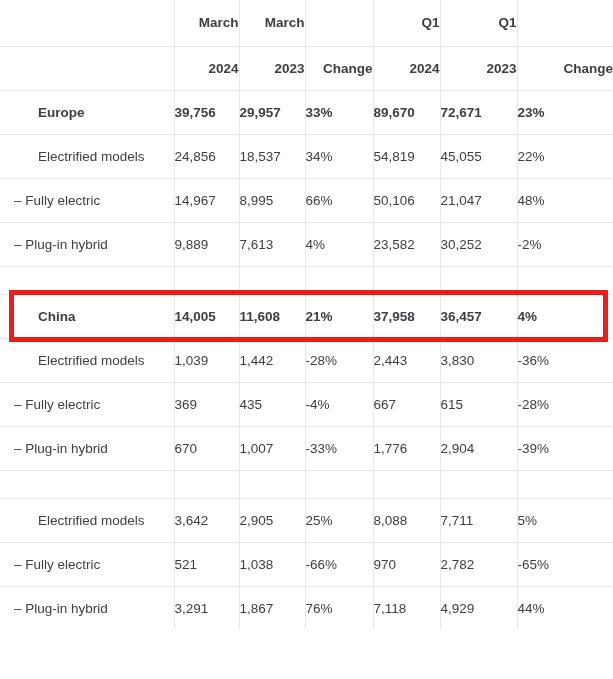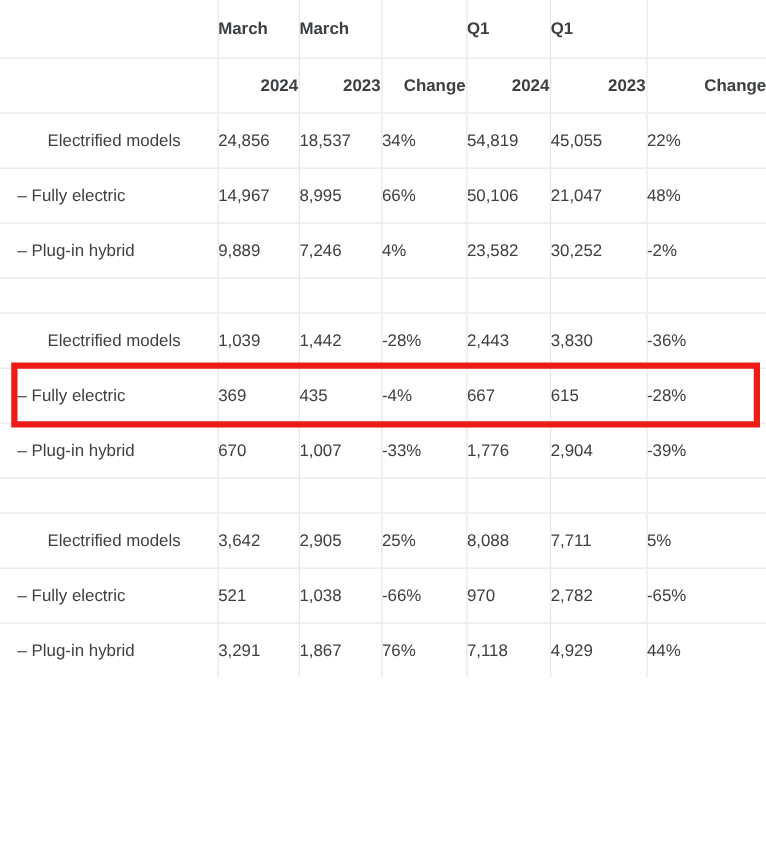--- a/index.html
+++ b/index.html
@@ -56,21 +56,21 @@
   }
 
   
   tr.header-row td,
   tr.header-row th {
     height: 46px;
     font-weight: bold;
     color: #3c4043;
     font-size: 13.5px;
   }
-  tr.header-row-1 td, tr.header-row-1 th { height: 46px; }
+  tr.header-row-1 td, tr.header-row-1 th { height: 46px; text-align: right; }
   tr.header-row-2 td, tr.header-row-2 th { height: 44px; }
 
   tr.header-row-2 td,
   tr.header-row-2 th {
     border-top: 1px solid #e7e8ea;
     text-align: right;
   }
 
   
   tr.data-row td {
@@ -146,20 +146,29 @@
           <th class="col-label"></th>
           <th class="cell-value">2024</th>
           <th class="cell-value">2023</th>
           <th class="cell-value">Change</th>
           <th class="cell-value">2024</th>
           <th class="cell-value">2023</th>
           <th class="cell-value">Change</th>
         </tr>
       </thead>
     <tbody>
+        <tr class="data-row group-row">
+          <td class="col-label indent-0">Europe</td>
+          <td class="cell-value">39,756</td>
+          <td class="cell-value">29,957</td>
+          <td class="cell-value">33%</td>
+          <td class="cell-value">89,670</td>
+          <td class="cell-value">72,671</td>
+          <td class="cell-value">23%</td>
+        </tr>
         <tr class="data-row">
           <td class="col-label indent-0">Electrified models</td>
           <td class="cell-value">24,856</td>
           <td class="cell-value">18,537</td>
           <td class="cell-value">34%</td>
           <td class="cell-value">54,819</td>
           <td class="cell-value">45,055</td>
           <td class="cell-value">22%</td>
         </tr>
         <tr class="data-row">
@@ -167,34 +176,43 @@
           <td class="cell-value">14,967</td>
           <td class="cell-value">8,995</td>
           <td class="cell-value">66%</td>
           <td class="cell-value">50,106</td>
           <td class="cell-value">21,047</td>
           <td class="cell-value">48%</td>
         </tr>
         <tr class="data-row">
           <td class="col-label indent-1">– Plug-in hybrid</td>
           <td class="cell-value">9,889</td>
-          <td class="cell-value">7,246</td>
+          <td class="cell-value">7,613</td>
           <td class="cell-value">4%</td>
           <td class="cell-value">23,582</td>
           <td class="cell-value">30,252</td>
           <td class="cell-value">-2%</td>
         </tr>
         <tr class="spacer-row">
           <td class="col-label"></td>
           <td class="cell-value"></td>
           <td class="cell-value"></td>
           <td class="cell-value"></td>
           <td class="cell-value"></td>
           <td class="cell-value"></td>
           <td class="cell-value"></td>
+        </tr>
+        <tr class="data-row group-row">
+          <td class="col-label indent-0">China</td>
+          <td class="cell-value">14,005</td>
+          <td class="cell-value">11,608</td>
+          <td class="cell-value">21%</td>
+          <td class="cell-value">37,958</td>
+          <td class="cell-value">36,457</td>
+          <td class="cell-value">4%</td>
         </tr>
         <tr class="data-row">
           <td class="col-label indent-0">Electrified models</td>
           <td class="cell-value">1,039</td>
           <td class="cell-value">1,442</td>
           <td class="cell-value">-28%</td>
           <td class="cell-value">2,443</td>
           <td class="cell-value">3,830</td>
           <td class="cell-value">-36%</td>
         </tr>

